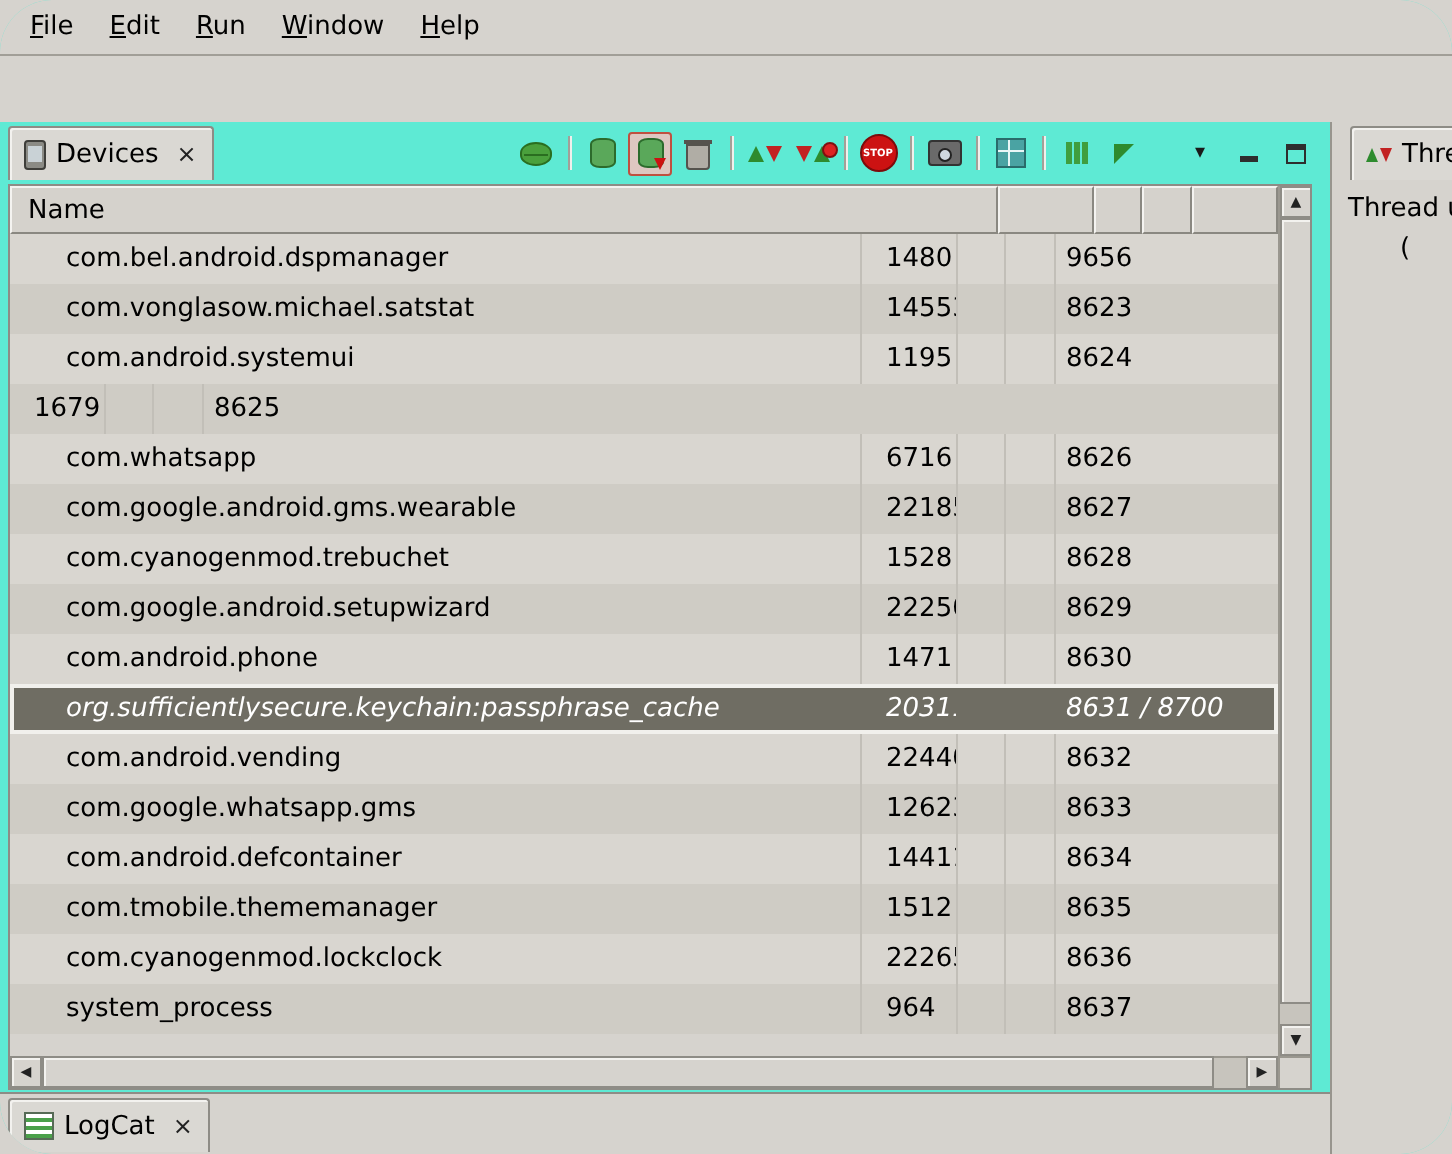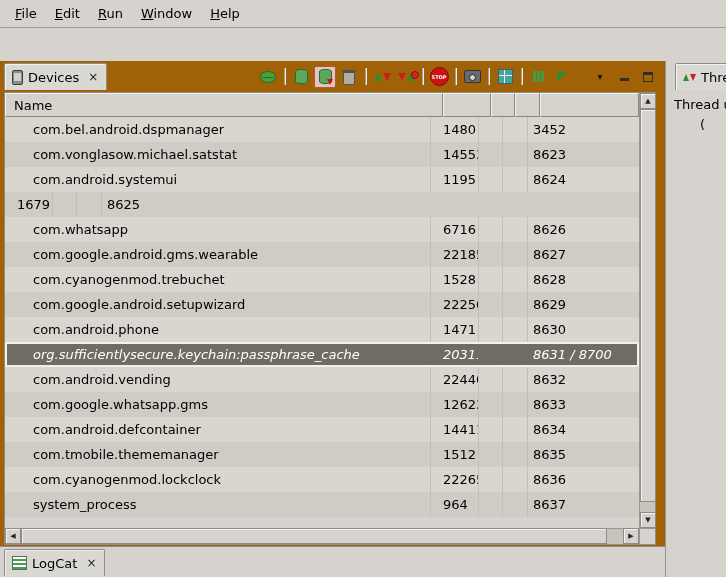--- a/index.html
+++ b/index.html
@@ -1,17 +1,17 @@
 <!DOCTYPE html>
 <html><head>
 <meta charset="utf-8">
 <style>
   html,body{margin:0;padding:0;background:#d6d3ce;}
-  .win{position:relative;width:726px;height:577px;background:#a16207;overflow:hidden;
-       font-family:"DejaVu Sans","Liberation Sans",sans-serif;font-size:13px;color:#000;}
+  .win{position:relative;width:726px;height:577px;background:#5eead4;overflow:hidden;
+       font-family:"DejaVu Sans","Liberation Sans",sans-serif;font-size:13px;color:#000;border-radius:26px;}
 
   
   .menubar{position:absolute;top:0;left:0;right:0;height:27px;border-bottom:1px solid #a19e97;
            display:flex;align-items:center;padding-left:6px;background:#d6d3ce;}
   .menu-item{padding:3px 9px;cursor:default;}
   .menu-item .u{text-decoration:underline;}
   .toolbar-strip{position:absolute;top:28px;left:0;right:0;height:33px;background:#d6d3ce;}
 
   
   .devices-panel{position:absolute;top:61px;left:0;width:665px;bottom:30px;}
@@ -70,21 +70,21 @@
   .ic-min{width:9px;height:10px;position:relative;}
   .ic-min::after{content:"";position:absolute;left:0;right:0;bottom:1px;height:3px;background:#2e2e2e;}
   .ic-max{width:10px;height:10px;box-sizing:border-box;border:1px solid #2e2e2e;border-top:3px solid #2e2e2e;}
 
   
   .table-area{position:absolute;left:4px;right:9px;top:31px;bottom:2px;border:1px solid #8e8c86;background:#d6d3ce;}
   .theader{position:absolute;top:0;left:0;right:16px;height:24px;display:flex;}
   .hcell{box-sizing:border-box;background:#d5d2cc;border-top:1px solid #f4f3f0;border-left:1px solid #f4f3f0;
          border-right:1px solid #8a8881;border-bottom:1px solid #8a8881;display:flex;align-items:center;
          padding-left:8px;overflow:hidden;white-space:nowrap;}
-  .w-name{width:438px;}.w-pid{width:48px;}.w-a{width:24px;}.w-b{width:25px;}.w-port{flex:1;}
+  .w-name{width:494px;}.w-pid{width:48px;}.w-a{width:24px;}.w-b{width:25px;}.w-port{flex:1;}
   .rows{position:absolute;top:24px;left:0;right:16px;bottom:16px;overflow:hidden;}
   .trow{display:flex;height:25px;line-height:25px;background:#d9d6d0;justify-content:center;}
   .trow.alt{background:#cfccc5;}
   .trow.sel{background:#6f6d63;color:#fff;box-shadow:inset 0 0 0 2px #f1f0ec;font-style:italic;}
   .cell{box-sizing:border-box;height:100%;overflow:hidden;white-space:nowrap;}
   .c-name{width:426px;padding-left:28px;border-right:1px solid #c2bfb8;}
   .c-pid{width:48px;padding-left:12px;border-right:1px solid #c2bfb8;}
   .c-a{width:24px;border-right:1px solid #c2bfb8;}
   .c-b{width:25px;border-right:1px solid #c2bfb8;}
   .c-port{flex:1;padding-left:5px;}
@@ -198,21 +198,21 @@
         <div class="hcell w-a"></div>
         <div class="hcell w-b"></div>
         <div class="hcell w-port"></div>
       </div>
       <div class="rows" id="rows">
           <div class="trow">
             <div class="cell c-name">com.bel.android.dspmanager</div>
             <div class="cell c-pid">1480</div>
             <div class="cell c-a"></div>
             <div class="cell c-b"></div>
-            <div class="cell c-port">3452</div>
+            <div class="cell c-port">9656</div>
           </div>
           <div class="trow alt">
             <div class="cell c-name">com.vonglasow.michael.satstat</div>
             <div class="cell c-pid">14553</div>
             <div class="cell c-a"></div>
             <div class="cell c-b"></div>
             <div class="cell c-port">8623</div>
           </div>
           <div class="trow">
             <div class="cell c-name">com.android.systemui</div>

